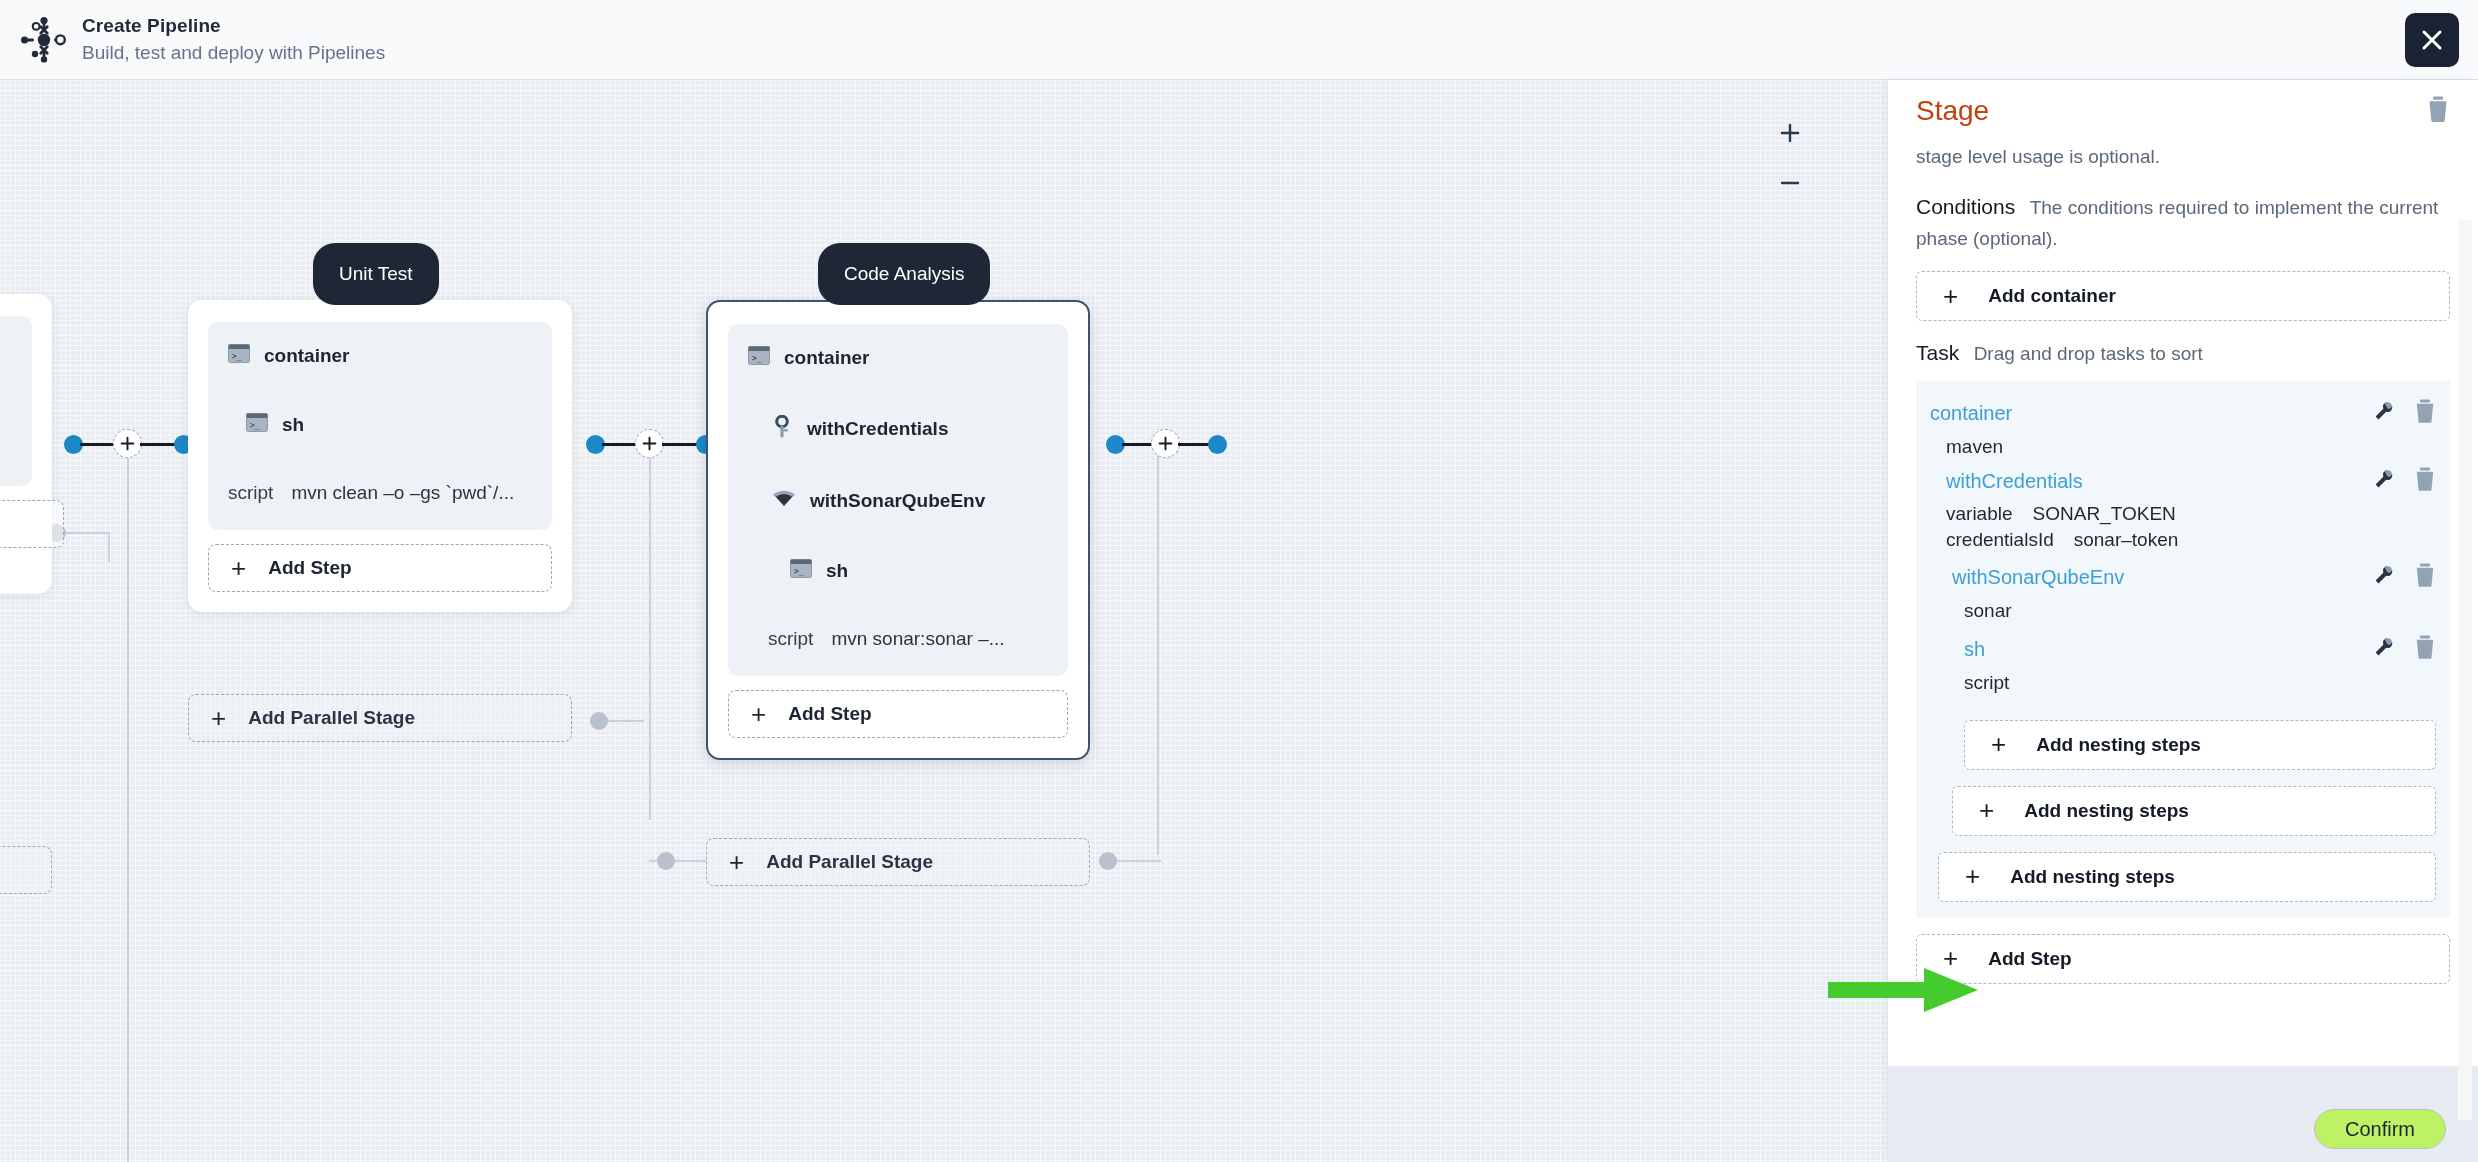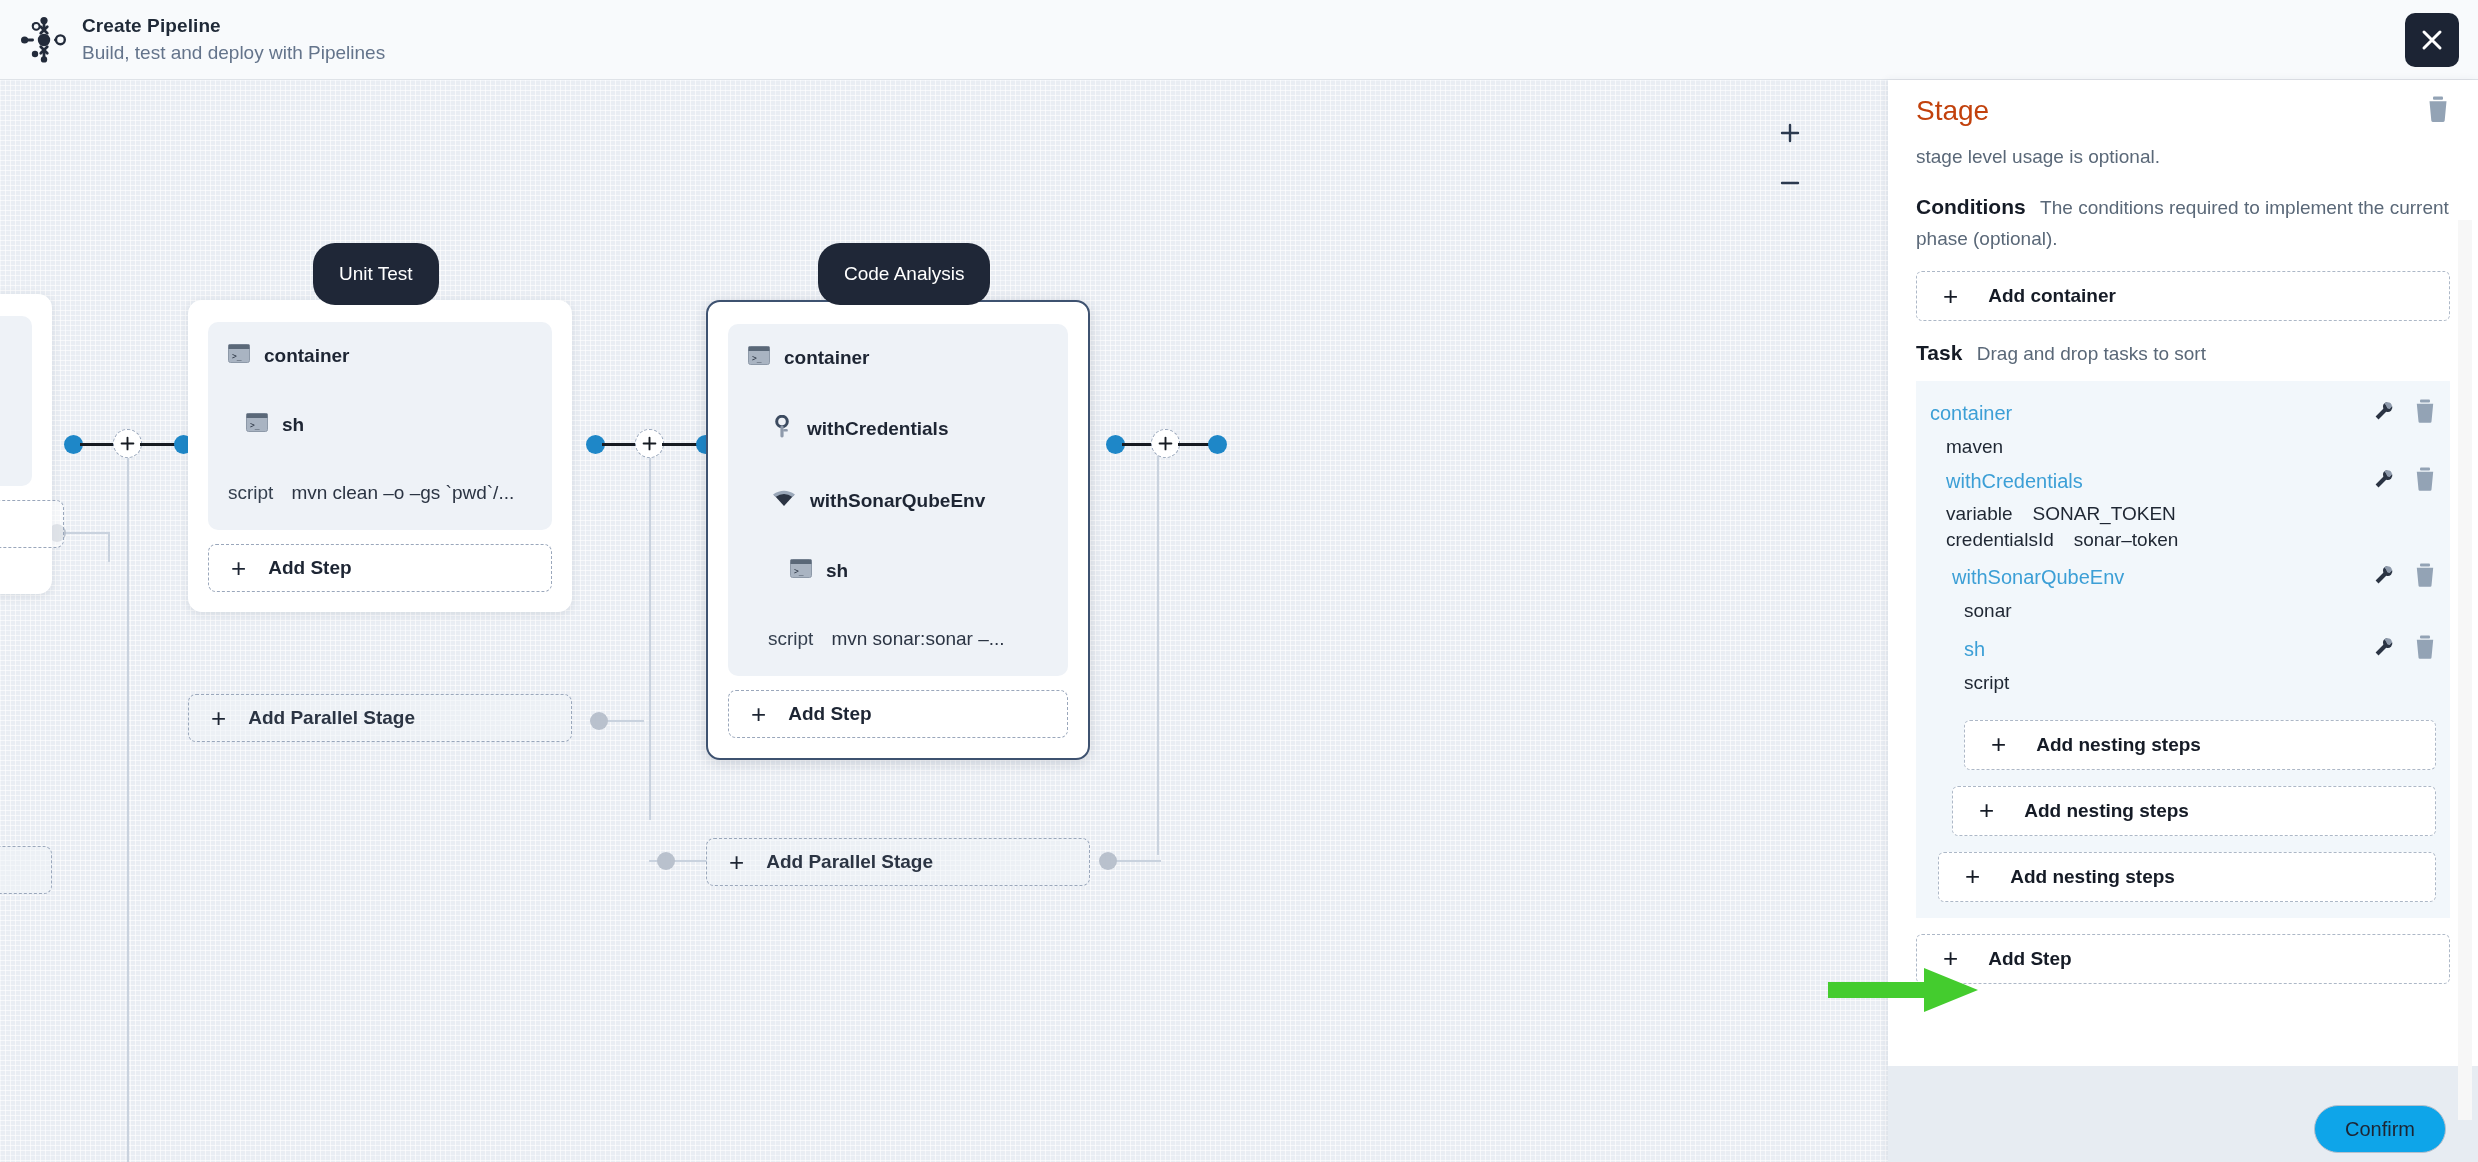--- a/index.html
+++ b/index.html
@@ -158,21 +158,21 @@
   .trash-ico { cursor: pointer; display: block; }
 
   .panel-body {
     flex: 1 1 auto;
     padding: 0 28px 0 28px;
     overflow: hidden;
     position: relative;
   }
   .p-text { font-size: 19px; color: #5a6878; line-height: 1.55; }
   .field-group { margin-top: 20px; }
-  .lbl-strong { font-size: 21px; font-weight: bold; color: #151b26; }
+  .lbl-strong { font-size: 21px; font-weight: normal; color: #151b26; }
   .lbl-hint { font-size: 19px; color: #5a6878; }
 
   .panel-dashed {
     border: 1.6px dashed #adb8c7;
     border-radius: 6px;
     height: 50px;
     display: flex; align-items: center; gap: 30px;
     padding: 0 26px;
     font-size: 19px; font-weight: bold; color: #151b26;
     background: #fff;
@@ -202,24 +202,24 @@
   .task-plain { font-size: 19px; color: #1f2733; padding: 3px 0; }
   .script-wrap { font-size: 19px; color: #1f2733; line-height: 1.5; }
 
   .panel-foot {
     flex: 0 0 96px; height: 96px;
     background: #e7ecf2;
     display: flex; align-items: center; justify-content: flex-end;
     padding-right: 32px;
   }
   .confirm-btn {
-    height: 48px; min-width: 132px;
+    height: 40px; min-width: 132px;
     border-radius: 26px;
     border: 1px solid #b6c0cd;
-    background: #0ea5e9;
+    background: #bef264;
     font-size: 20px; color: #1d2533;
     font-family: "Liberation Sans", sans-serif;
     cursor: pointer;
     margin-top: 30px;
   }
 
   
   .scroll-track {
     position: absolute; right: 6px; top: 140px;
     width: 14px; height: 900px;

